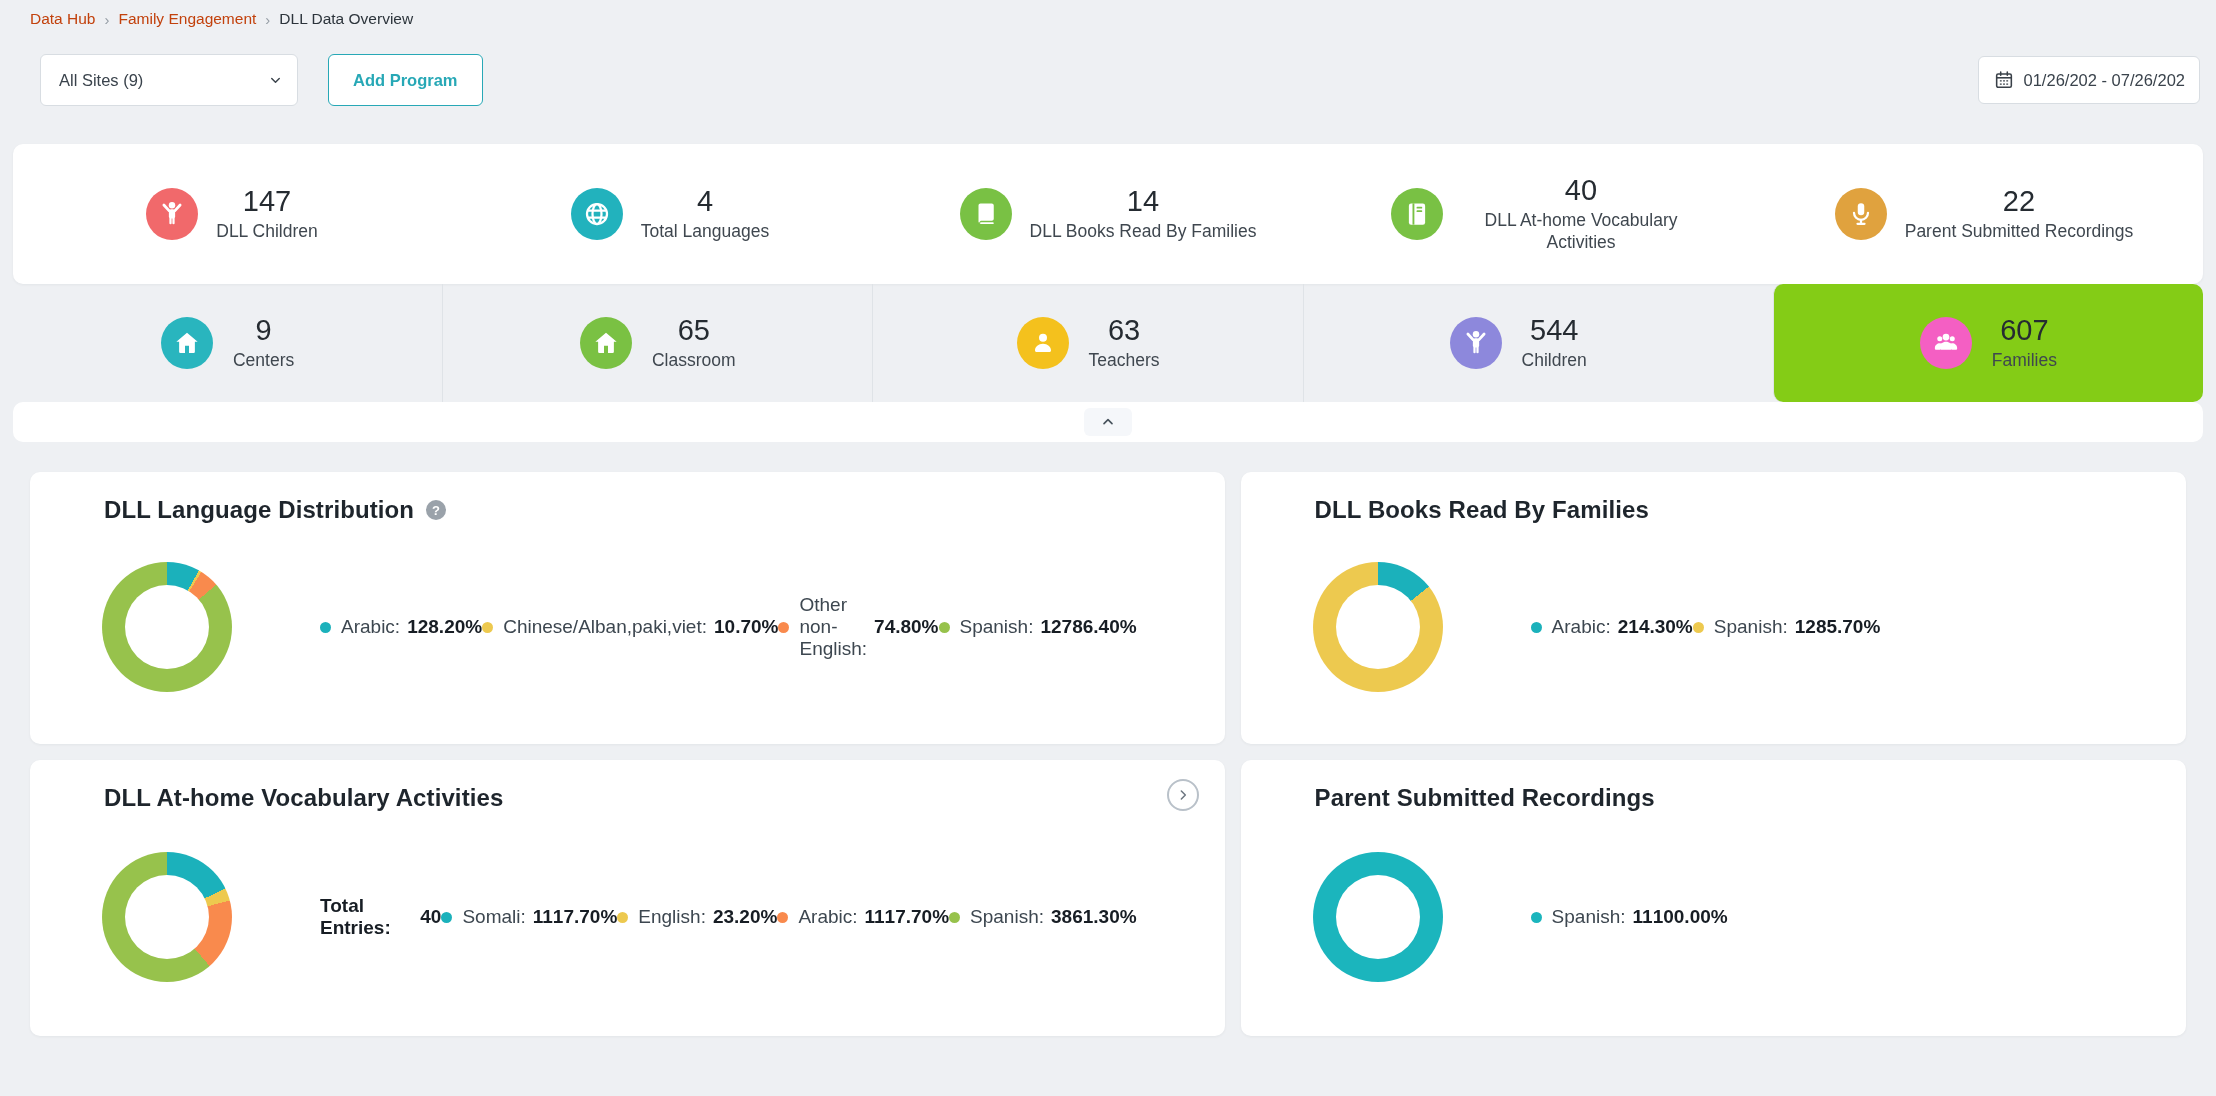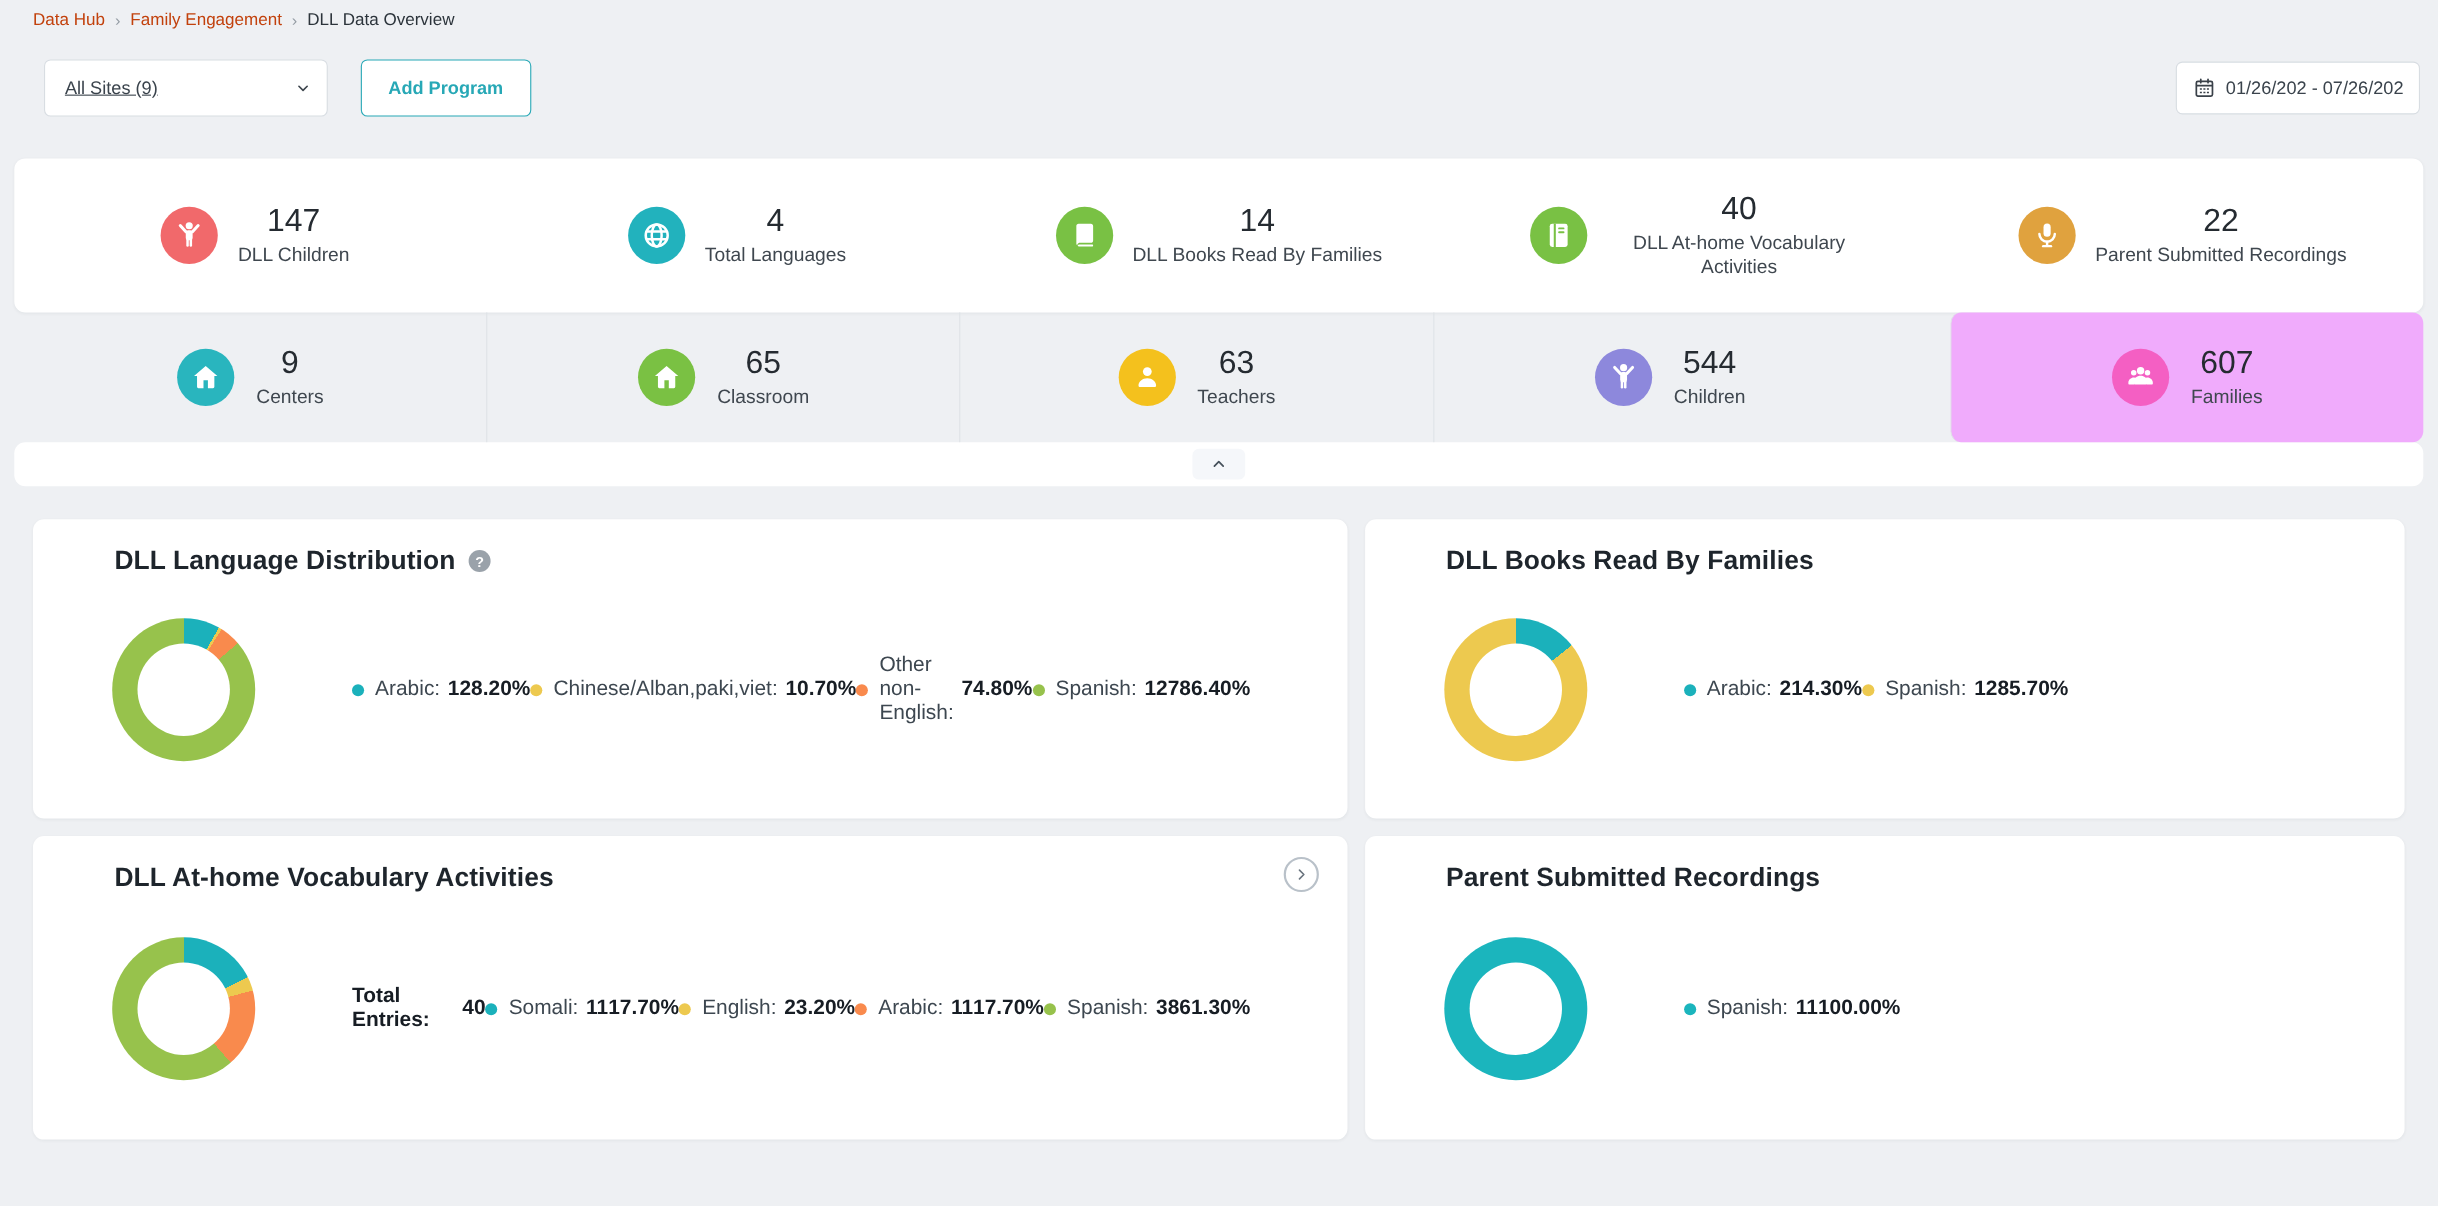--- a/index.html
+++ b/index.html
@@ -17,21 +17,21 @@
   .crumb-current { color: #2c343b; }
   .crumb-sep { color: #949ca4; margin: 0 9px; font-size: 15px; }
   
   .filter-row { display: flex; align-items: center; margin: 26px 16px 0 40px; }
   .select {
     position: relative; display: flex; align-items: center;
     height: 52px; padding: 0 42px 0 18px;
     background: #fff; border: 1px solid #d8dde2; border-radius: 6px;
     font-size: 16.5px; color: #3a434c; cursor: pointer;
   }
-  .select-sites { width: 258px; text-decoration: underline; }
+  .select-sites { width: 258px; }
   .select-classes { width: 282px; margin-left: 40px; }
   .select .chev { position: absolute; right: 14px; top: 50%; transform: translateY(-50%); display: flex; }
   .add-btn {
     margin-left: 30px; height: 52px; padding: 0 24px;
     background: #fff; border: 1.6px solid #27a8b6; border-radius: 6px;
     color: #27a8b6; font-size: 16.5px; font-weight: 700; font-family: inherit; cursor: pointer;
   }
   .date-box {
     margin-left: auto; height: 48px; padding: 0 14px;
     background: #fff; border: 1px solid #d8dde2; border-radius: 6px;
@@ -50,21 +50,21 @@
     width: 52px; height: 52px; border-radius: 50%; flex: none;
     display: flex; align-items: center; justify-content: center;
   }
   .stat-icon svg { width: 30px; height: 30px; display: block; }
   .stat-text { display: flex; flex-direction: column; align-items: center; }
   .stat-value { font-size: 29px; color: #252b31; line-height: 1.12; text-align: center; }
   .stat-label { font-size: 17.5px; color: #3f474f; text-align: center; margin-top: 3px; max-width: 240px; line-height: 1.25; }
   .secondary-row { margin: 0 13px; height: 118px; display: flex; align-items: stretch; }
   .stat-cell { flex: 1; display: flex; align-items: center; justify-content: center; gap: 20px; }
   .stat-cell + .stat-cell { border-left: 1px solid #dfe3e7; }
-  .stat-cell.highlight { background: #f0abfc; border-radius: 10px; margin-left: 40px; }
+  .stat-cell.highlight { background: #84cc16; border-radius: 10px; margin-left: 40px; }
   .collapse-strip {
     margin: 0 13px; height: 40px; background: #fff; border-radius: 10px;
     display: flex; align-items: center; justify-content: center;
   }
   .collapse-btn {
     width: 48px; height: 28px; background: #f5f7fa; border: none; border-radius: 6px;
     display: flex; align-items: center; justify-content: center; cursor: pointer;
   }
   
   .charts-grid { margin: 30px 30px 0; display: grid; grid-template-columns: 1fr 1fr; gap: 16px; }

